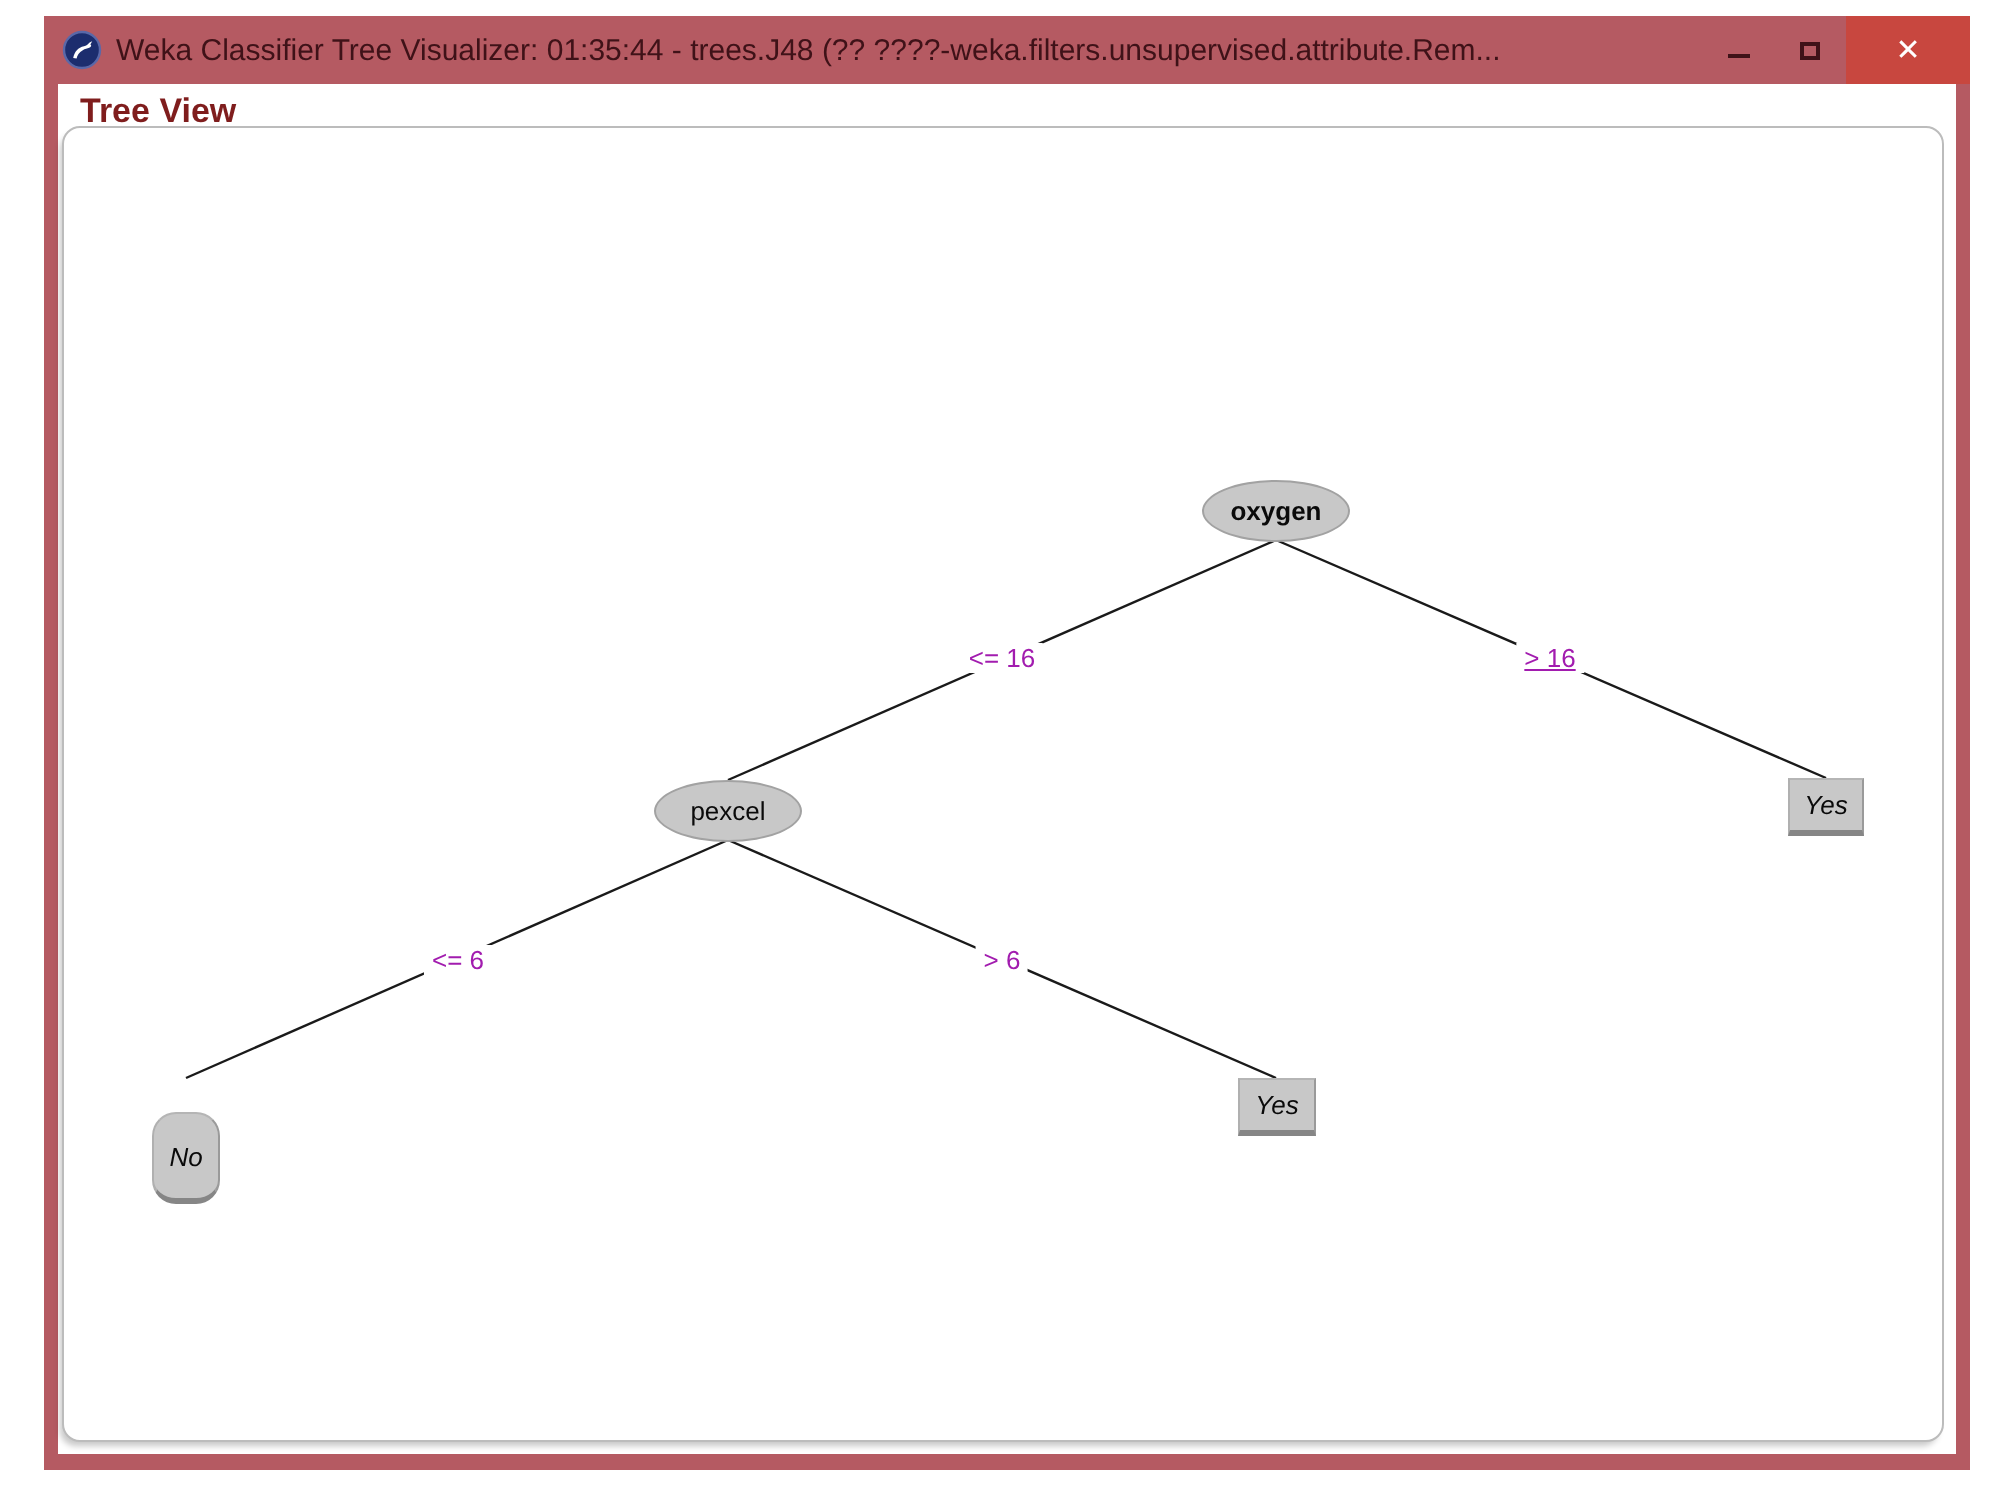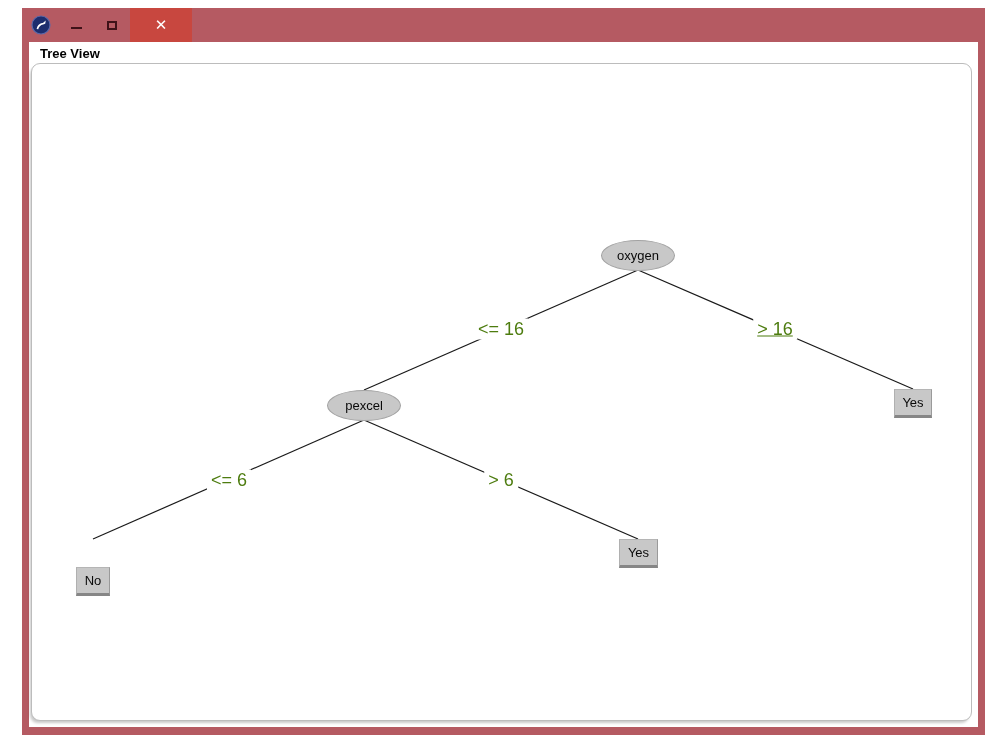--- a/index.html
+++ b/index.html
@@ -17,50 +17,51 @@
                 overflow:hidden; }
   .win-btn { height:34px; display:flex; align-items:center; justify-content:center;
              flex:0 0 auto; }
   .btn-min, .btn-max { width:36px; }
   .btn-close { width:62px; background:#c8473f; color:#ffffff; font-size:15px; }
   .min-glyph { display:block; width:11px; height:2px; background:#3f1218; margin-top:6px; }
   .max-glyph { display:block; width:10px; height:9px; border:2px solid #3f1218; background:transparent; }
 
   
   .content { position:absolute; left:7px; right:7px; top:34px; bottom:8px; background:#ffffff; }
-  .treeview-label { position:absolute; left:11px; top:4px; font-size:13px; font-weight:bold; color:#000000; }
+  .treeview-label { position:absolute; left:11px; top:4px; font-size:17px; font-weight:bold; color:#7f1d1d; }
 
   .tree-panel { position:absolute; left:2px; right:6px; top:21px; bottom:6px;
                 background:#ffffff; border:1px solid #bcbcbc; border-radius:9px;
                 box-shadow:-2px 3px 3px -1px rgba(0,0,0,0.22); overflow:hidden; }
 
   .edges { position:absolute; left:0; top:0; }
 
   .edge-label { position:absolute; transform:translate(-50%,-50%);
-                background:#ffffff; padding:0 4px; font-size:18px; color:#4d7c0f;
+                background:#ffffff; padding:0 4px; font-size:13px; color:#a21caf;
                 white-space:nowrap; }
 
   .node { position:absolute; display:flex; align-items:center; justify-content:center;
           background:#c8c8c8; font-size:13px; color:#0a0a0a; }
   .node.ellipse { border:1px solid #a2a2a2; border-radius:50%; }
   .node.leaf { border:1px solid; border-color:#b5b5b5 #9a9a9a #868686 #b0b0b0;
-               border-bottom-width:3px; }
+               border-bottom-width:3px;font-style:italic; }
 </style>
 </head>
 <body>
 
 <div class="window">
 
   <div class="titlebar">
     <span class="weka-icon">
       <svg width="20" height="20" viewBox="0 0 20 20">
         <circle cx="10" cy="10" r="9" fill="#1c2d6e" stroke="#5a68a8" stroke-width="1.2"></circle>
         <path d="M5.6 14 C6.2 10.8 8.1 8.7 11 8.1 C12.1 7.9 13 7.1 13.8 6.2 L15.1 5.6 L14.2 7.3 C14.9 7.7 14.7 8.5 13.6 8.9 C12.7 9.2 11.4 9.5 10.4 10.1 C8.5 11.2 7.6 12.7 7.3 14.2 Z" fill="#ffffff"></path>
       </svg>
     </span>
+    <span class="title-text">Weka Classifier Tree Visualizer: 01:35:44 - trees.J48 (?? ????-weka.filters.unsupervised.attribute.Rem...</span>
     <div class="win-btn btn-min">
       <span class="min-glyph"></span>
     </div>
     <div class="win-btn btn-max">
       <span class="max-glyph"></span>
     </div>
     <div class="win-btn btn-close">
       <span>✕</span>
     </div>
   </div>
@@ -75,22 +76,22 @@
         <line x1="606" y1="206" x2="881" y2="325" stroke="#1a1a1a" stroke-width="1.2"></line>
         <line x1="332" y1="356" x2="61" y2="475" stroke="#1a1a1a" stroke-width="1.2"></line>
         <line x1="332" y1="356" x2="606" y2="475" stroke="#1a1a1a" stroke-width="1.2"></line>
       </svg>
 
       <div class="edge-label" style="left:469px; top:265px;">&lt;= 16</div>
       <div class="edge-label" style="left:743px; top:265px;text-decoration:underline;">&gt; 16</div>
       <div class="edge-label" style="left:197px; top:416px;">&lt;= 6</div>
       <div class="edge-label" style="left:469px; top:416px;">&gt; 6</div>
 
-      <div class="node ellipse" style="left:569px; top:176px; width:74px; height:31px;">oxygen</div>
+      <div class="node ellipse" style="left:569px; top:176px; width:74px; height:31px;font-weight:bold;">oxygen</div>
       <div class="node ellipse" style="left:295px; top:326px; width:74px; height:31px;text-align:right;">pexcel</div>
       <div class="node leaf" style="left:862px; top:325px; width:38px; height:29px;">Yes</div>
-      <div class="node leaf" style="left:44px; top:503px; width:34px; height:29px;">No</div>
+      <div class="node leaf" style="left:44px; top:492px; width:34px; height:46px;border-radius:12px;">No</div>
       <div class="node leaf" style="left:587px; top:475px; width:39px; height:29px;">Yes</div>
 
     </div>
   </div>
 
 </div>
 
 </body></html>

